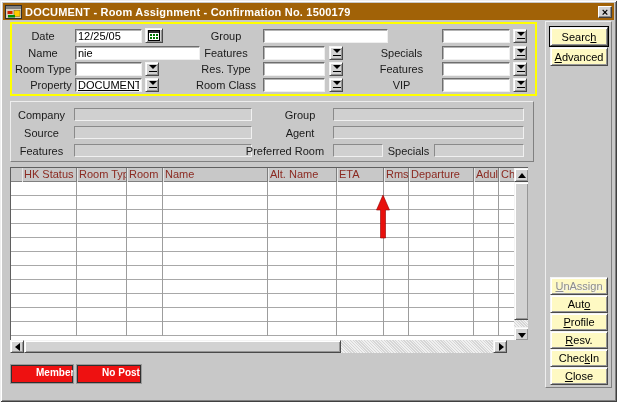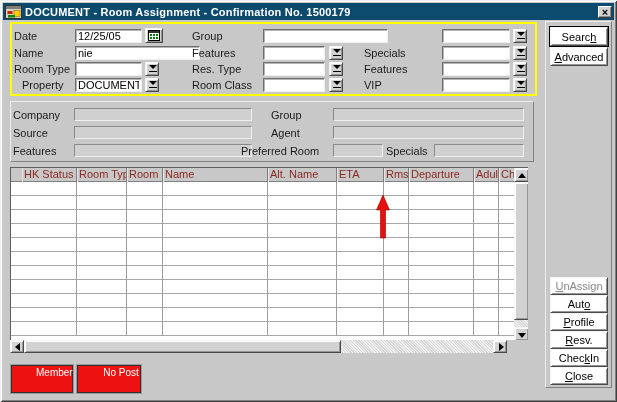--- a/index.html
+++ b/index.html
@@ -6,41 +6,41 @@
   html,body { width:617px; height:402px; }
   body { font-family:"Liberation Sans", sans-serif; background:#9a9a9a; }
   .window {
     position:relative; width:617px; height:402px; background:#c8c8c8;
     box-shadow: inset 1px 1px 0 #efefef, inset -1px -1px 0 #404040,
                 inset 2px 2px 0 #ffffff, inset -2px -2px 0 #808080;
     overflow:hidden;
   }
   
   .titlebar { position:absolute; left:3px; top:3px; width:611px; height:17px;
-    background:#0c4a6e; display:flex; align-items:center; padding:0 2px; }
+    background:#a16207; display:flex; align-items:center; padding:0 2px; }
   .titlebar .ticon { width:17px; height:14px; flex:0 0 auto; margin-right:3px; }
   .titlebar .ttext { color:#fff; font-size:11px; font-weight:bold; white-space:nowrap;
     overflow:hidden; flex:1 1 auto; letter-spacing:.2px; }
   .closebtn { flex:0 0 auto; width:14px; height:12px; background:#d4d4d4;
     border:1px solid; border-color:#fff #404040 #404040 #fff;
     font-size:11px; font-weight:bold; line-height:10px; text-align:center; color:#000;
     box-shadow: inset -1px -1px 0 #8a8a8a; cursor:default; }
   
   .raised { background:#d2d2d2; border:1px solid; border-color:#f4f4f4 #4a4a4a #4a4a4a #f4f4f4;
     box-shadow: inset 1px 1px 0 #ffffff, inset -1px -1px 0 #969696; }
   .panel-raised { border:1px solid; border-color:#eeeeee #808080 #808080 #eeeeee; }
   .field { position:absolute; height:14px; background:#fff; font-size:11px; color:#000;
     border:1px solid; border-color:#6e6e6e #efefef #efefef #6e6e6e;
     box-shadow: inset 1px 1px 0 #b4b4b4; padding:0 2px; font-family:"Liberation Sans",sans-serif; }
   .field-disabled { position:absolute; height:13px; background:#d0d0d0;
     border:1px solid; border-color:#8a8a8a #f0f0f0 #f0f0f0 #8a8a8a; }
   .lbl { position:absolute; height:14px; line-height:14px; font-size:11px; color:#1a1a1a;
-    text-align:left; white-space:nowrap; }
+    text-align:center; white-space:nowrap; }
   .btn { position:absolute; font-size:11px; color:#000; text-align:center;
-    background:#ffffff; border:1px solid; border-color:#f4f4f4 #4a4a4a #4a4a4a #f4f4f4;
+    background:#fef9c3; border:1px solid; border-color:#f4f4f4 #4a4a4a #4a4a4a #f4f4f4;
     box-shadow: inset 1px 1px 0 #ffffff, inset -1px -1px 0 #969696; cursor:default;
     display:flex; align-items:center; justify-content:center; font-family:"Liberation Sans",sans-serif; }
   .btn.default { outline:1px solid #000; }
   .btn.disabled { color:#8d8d8d; text-shadow:1px 1px 0 #f2f2f2; }
   
   .lov { position:absolute; width:14px; height:14px; }
   .lov-glyph { position:relative; display:block; width:7px; height:8px; margin:2px auto 0; }
   .lov-glyph::before { content:''; position:absolute; left:0; top:0;
     border-left:4px solid transparent; border-right:4px solid transparent; border-top:4px solid #000; }
   .lov-glyph::after { content:''; position:absolute; left:0; top:6px; width:8px; height:1px; background:#000; }
@@ -71,22 +71,22 @@
   .tri { position:absolute; width:0; height:0; }
   .tri.up   { left:3px; top:4px; border-left:4px solid transparent; border-right:4px solid transparent; border-bottom:5px solid #000; }
   .tri.down { left:3px; top:5px; border-left:4px solid transparent; border-right:4px solid transparent; border-top:5px solid #000; }
   .tri.left { left:4px; top:2px; border-top:4px solid transparent; border-bottom:4px solid transparent; border-right:5px solid #000; }
   .tri.right{ left:5px; top:2px; border-top:4px solid transparent; border-bottom:4px solid transparent; border-left:5px solid #000; }
   .track-hatch { background-image:repeating-linear-gradient(45deg,#f0f0f0 0 1px,#d6d6d6 1px 2px); }
   .hscroll { position:absolute; left:10px; top:340px; width:497px; height:13px; background:#dcdcdc; }
   
   .side-panel { position:absolute; left:545px; top:21px; width:67px; height:367px; background:#c8c8c8; }
   
-  .badge { position:absolute; top:365px; height:28px; background:#ee1111; color:#fff;
-    font-size:10px; font-weight:normal; text-align:center; line-height:11px;
+  .badge { position:absolute; top:365px; height:18px; background:#ee1111; color:#fff;
+    font-size:10px; font-weight:bold; text-align:center; line-height:11px;
     border:1px solid #303030; outline:1px solid #9a9a9a; padding-top:1px;padding-left:24px; }
   
   .arrow-svg { position:absolute; left:374px; top:193px; }
 </style>
 </head>
 <body>
 
 <div class="window">
 
   <div class="titlebar">
@@ -118,21 +118,21 @@
       </svg>
     </span>
     <span class="lbl" style="left:2px;top:22px;width:58px">Name</span>
     <input class="field" style="left: 63px; top: 22px; width: 125px;" value="nie">
     <span class="lbl" style="left:2px;top:38px;width:58px">Room Type</span>
     <input class="field" style="left: 63px; top: 38px; width: 67px;" value="">
     <span class="lov raised" style="left:133px;top:38px">
         <span class="lov-glyph"></span>
       </span>
     <span class="lbl" style="left:10px;top:54px;width:58px">Property</span>
-    <input class="field" style="left: 63px; top: 54px; width: 67px;" value="DOCUMENT">
+    <input class="field" style="left: 63px; top: 54px; width: 67px; text-decoration: underline;" value="DOCUMENT">
     <span class="lov raised" style="left:133px;top:54px">
         <span class="lov-glyph"></span>
       </span>
 
     <span class="lbl" style="left:180px;top:5px;width:68px">Group</span>
     <input class="field" style="left: 251px; top: 5px; width: 125px;" value="">
     <span class="lbl" style="left:180px;top:22px;width:68px">Features</span>
     <input class="field" style="left: 251px; top: 22px; width: 62px;" value="">
     <span class="lov raised" style="left:317px;top:22px">
         <span class="lov-glyph"></span>

